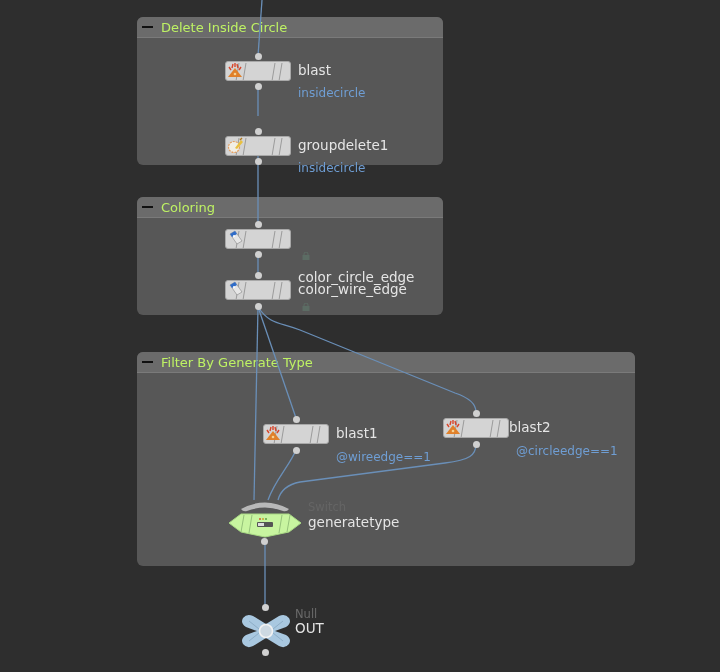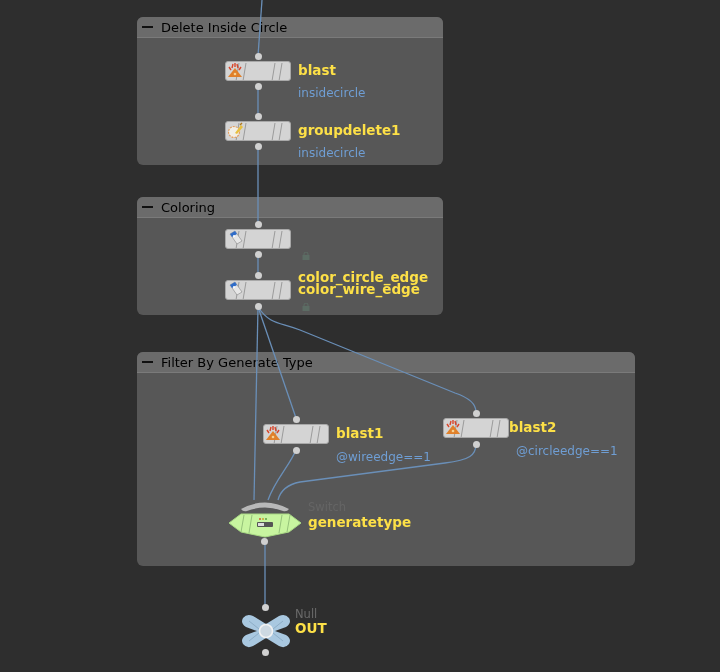--- a/index.html
+++ b/index.html
@@ -11,30 +11,30 @@
     position:absolute; background:#575757; border-radius:6px; overflow:hidden;
   }
   .netbox-header {
     position:absolute; left:0; top:0; right:0; height:20px; background:#6b6b6b;
     border-bottom:1px solid #7a7a7a; display:flex; align-items:center;
   }
   .collapse-btn {
     width:20px; height:20px; display:flex; align-items:center; justify-content:center; cursor:pointer;
   }
   .collapse-btn span { display:block; width:11px; height:2px; background:#111; }
-  .netbox-title { font-size:13px; color:#000000; margin-left:4px; white-space:nowrap; }
+  .netbox-title { font-size:13px; color:#bef264; margin-left:4px; white-space:nowrap; }
   svg#wires { position:absolute; left:0; top:0; }
   .node { position:absolute; width:66px; height:20px; cursor:pointer; }
   .node-body {
     position:absolute; left:0; top:0; width:66px; height:20px; border-radius:3px;
     background:#d4d4d4; border:1px solid #a8a8a8; box-sizing:border-box; overflow:hidden;
   }
   .node-body svg { position:absolute; left:0; top:0; }
   .node-icon { position:absolute; left:24px; top:1px; width:18px; height:17px; }
-  .node-name { position:absolute; font-size:13.5px; color:#fde047; white-space:nowrap;font-weight:bold; }
+  .node-name { position:absolute; font-size:13.5px; color:#e5e5e5; white-space:nowrap; }
   .node-comment { position:absolute; font-size:12px; color:#6f9ed4; white-space:nowrap; }
   .node-type { position:absolute; font-size:11.5px; color:#6a6a6a; white-space:nowrap; }
   .lock-icon { position:absolute; width:8px; height:8px; }
   .connector { position:absolute; width:7px; height:7px; border-radius:50%; background:#d0d0d0; cursor:pointer; }
 </style>
 </head>
 <body>
 
 <div class="netbox" style="left:137px;top:17px;width:306px;height:148px;">
   <div class="netbox-header">
@@ -93,21 +93,21 @@
         <path d="M6 6 L7 2 M9 5 L9 1 M12 6 L11 2 M5 8 L3 5 M13 8 L15 5" stroke="#d9452a" stroke-width="1.4"></path>
         <circle cx="9" cy="12" r="1.3" fill="#f5d090"></circle>
       </svg>
   </div>
   <div class="connector" style="left:30px;top:-8px;"></div>
   <div class="connector" style="left:30px;top:22px;"></div>
   <div class="node-name" style="left:73px;top:1px;">blast</div>
   <div class="node-comment" style="left:73px;top:25px;">insidecircle</div>
 </div>
 
-<div class="node" style="left:225px;top:121px;padding-left:16px;">
+<div class="node" style="left:225px;top:136px;padding-left:16px;">
   <div class="node-body">
     <svg width="66" height="20">
         <g stroke="#9a9a9a" stroke-width="1">
           <line x1="10" y1="19" x2="13" y2="1"></line>
           <line x1="17" y1="19" x2="20" y2="1"></line>
           <line x1="46" y1="19" x2="49" y2="1"></line>
           <line x1="53" y1="19" x2="56" y2="1"></line>
         </g>
       </svg>
     <svg class="node-icon" viewBox="0 0 18 17">

